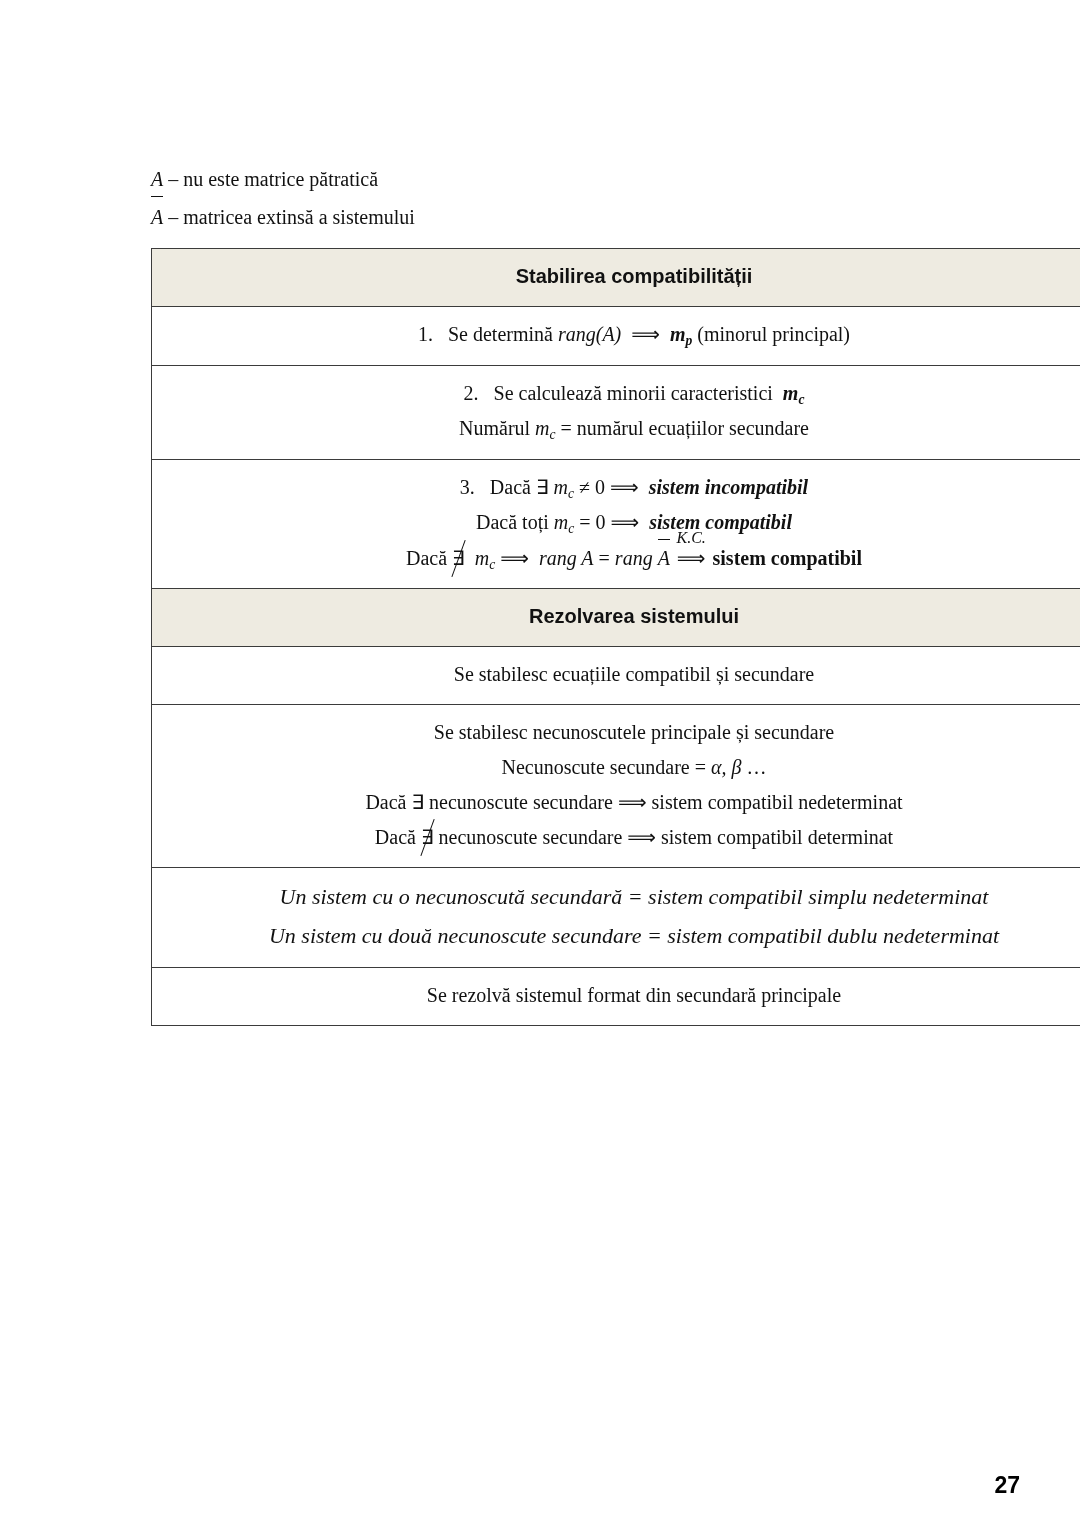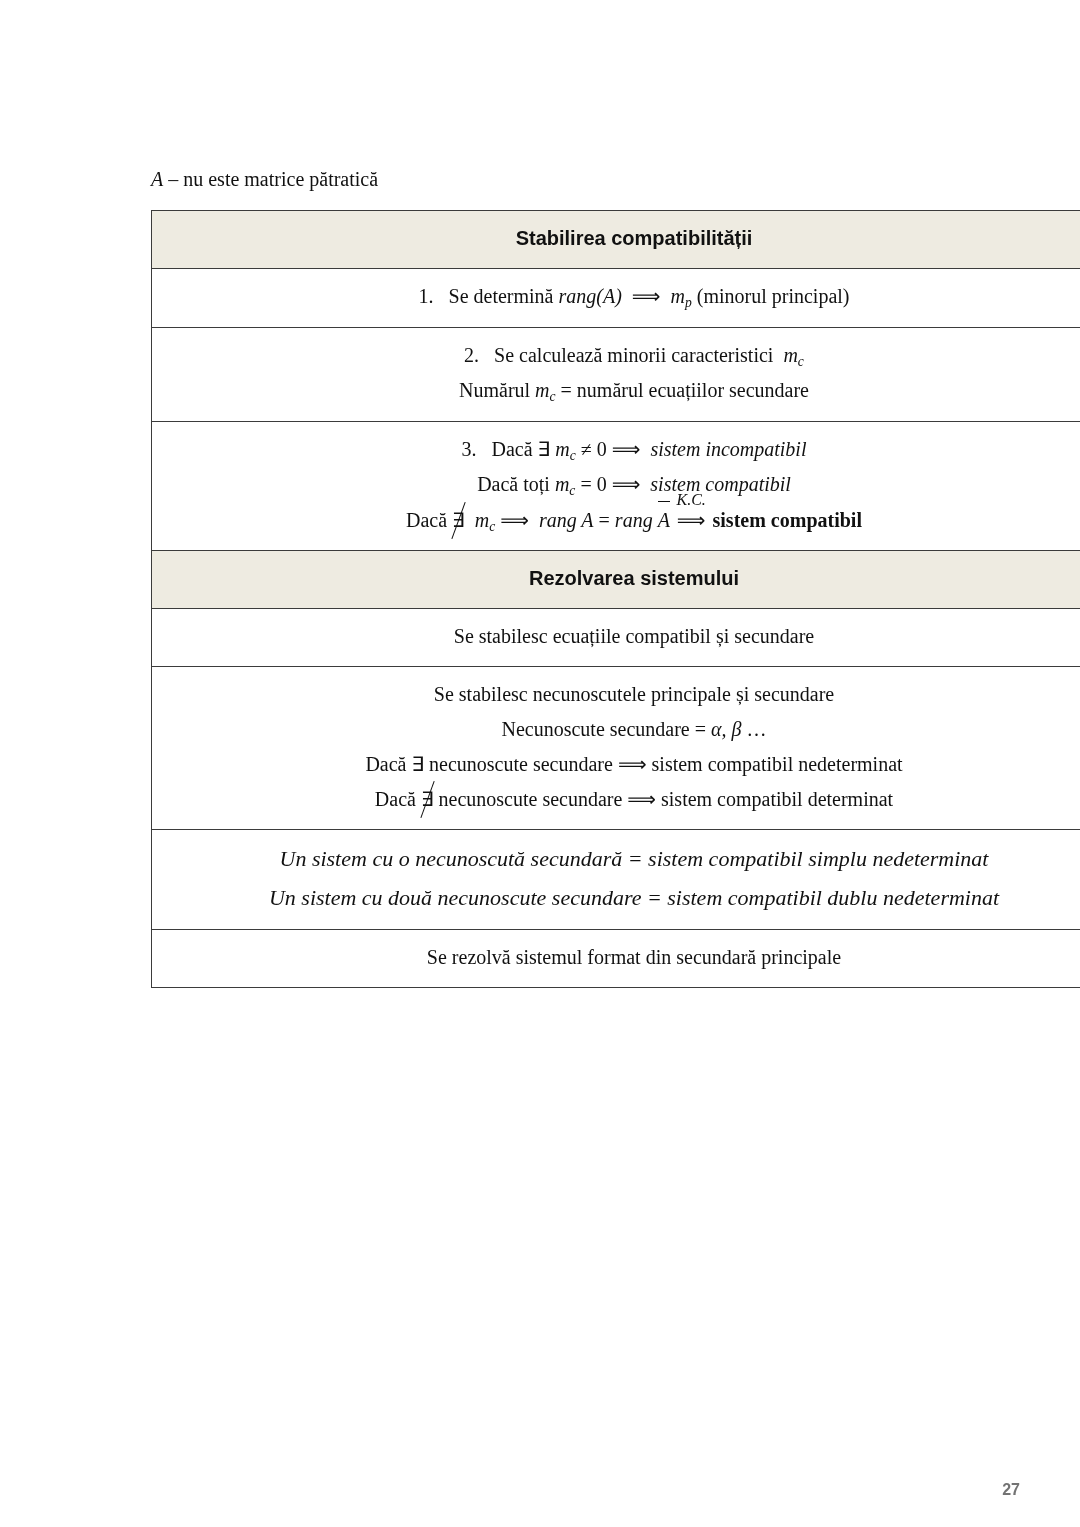--- a/index.html
+++ b/index.html
@@ -67,21 +67,21 @@
     background: #eeebe1;
     font-weight: bold;
     font-family: "Liberation Sans", sans-serif;
     font-size: 19px;
     padding: 9px 10px 10px 10px;
   }
   .row-line {
     display: block;
   }
   .bold-it {
-    font-weight: normal;
+    font-weight: bold;
     font-style: italic;
   }
   .bold-up {
     font-weight: bold;
   }
   .italic-line {
     font-style: italic;
     font-size: 22px;
   }
   sub {
@@ -117,34 +117,37 @@
     font-style: italic;
     white-space: nowrap;
     text-align: right;
   }
   .page-number {
     position: absolute;
     right: 60px;
     bottom: 28px;
     font-family: "Liberation Sans", sans-serif;
     font-weight: bold;
-    font-size: 16px;
-    color: #737373;
+    font-size: 23px;
+    color: #000000;
   }
 </style>
 </head>
 <body>
 
 <div class="page">
   <div class="content">
 
     <div class="intro-line">
       <span class="math-i">A</span><span> – nu este matrice pătratică</span>
     </div>
 
+    <div class="intro-line">
+      <span class="overbar">A</span><span> – matricea extinsă a sistemului</span>
+    </div>
 
     <table class="main">
       <tbody>
         <tr>
           <td class="header-cell">Stabilirea compatibilității</td>
         </tr>
 
         <tr>
           <td>
             <span class="row-line">

